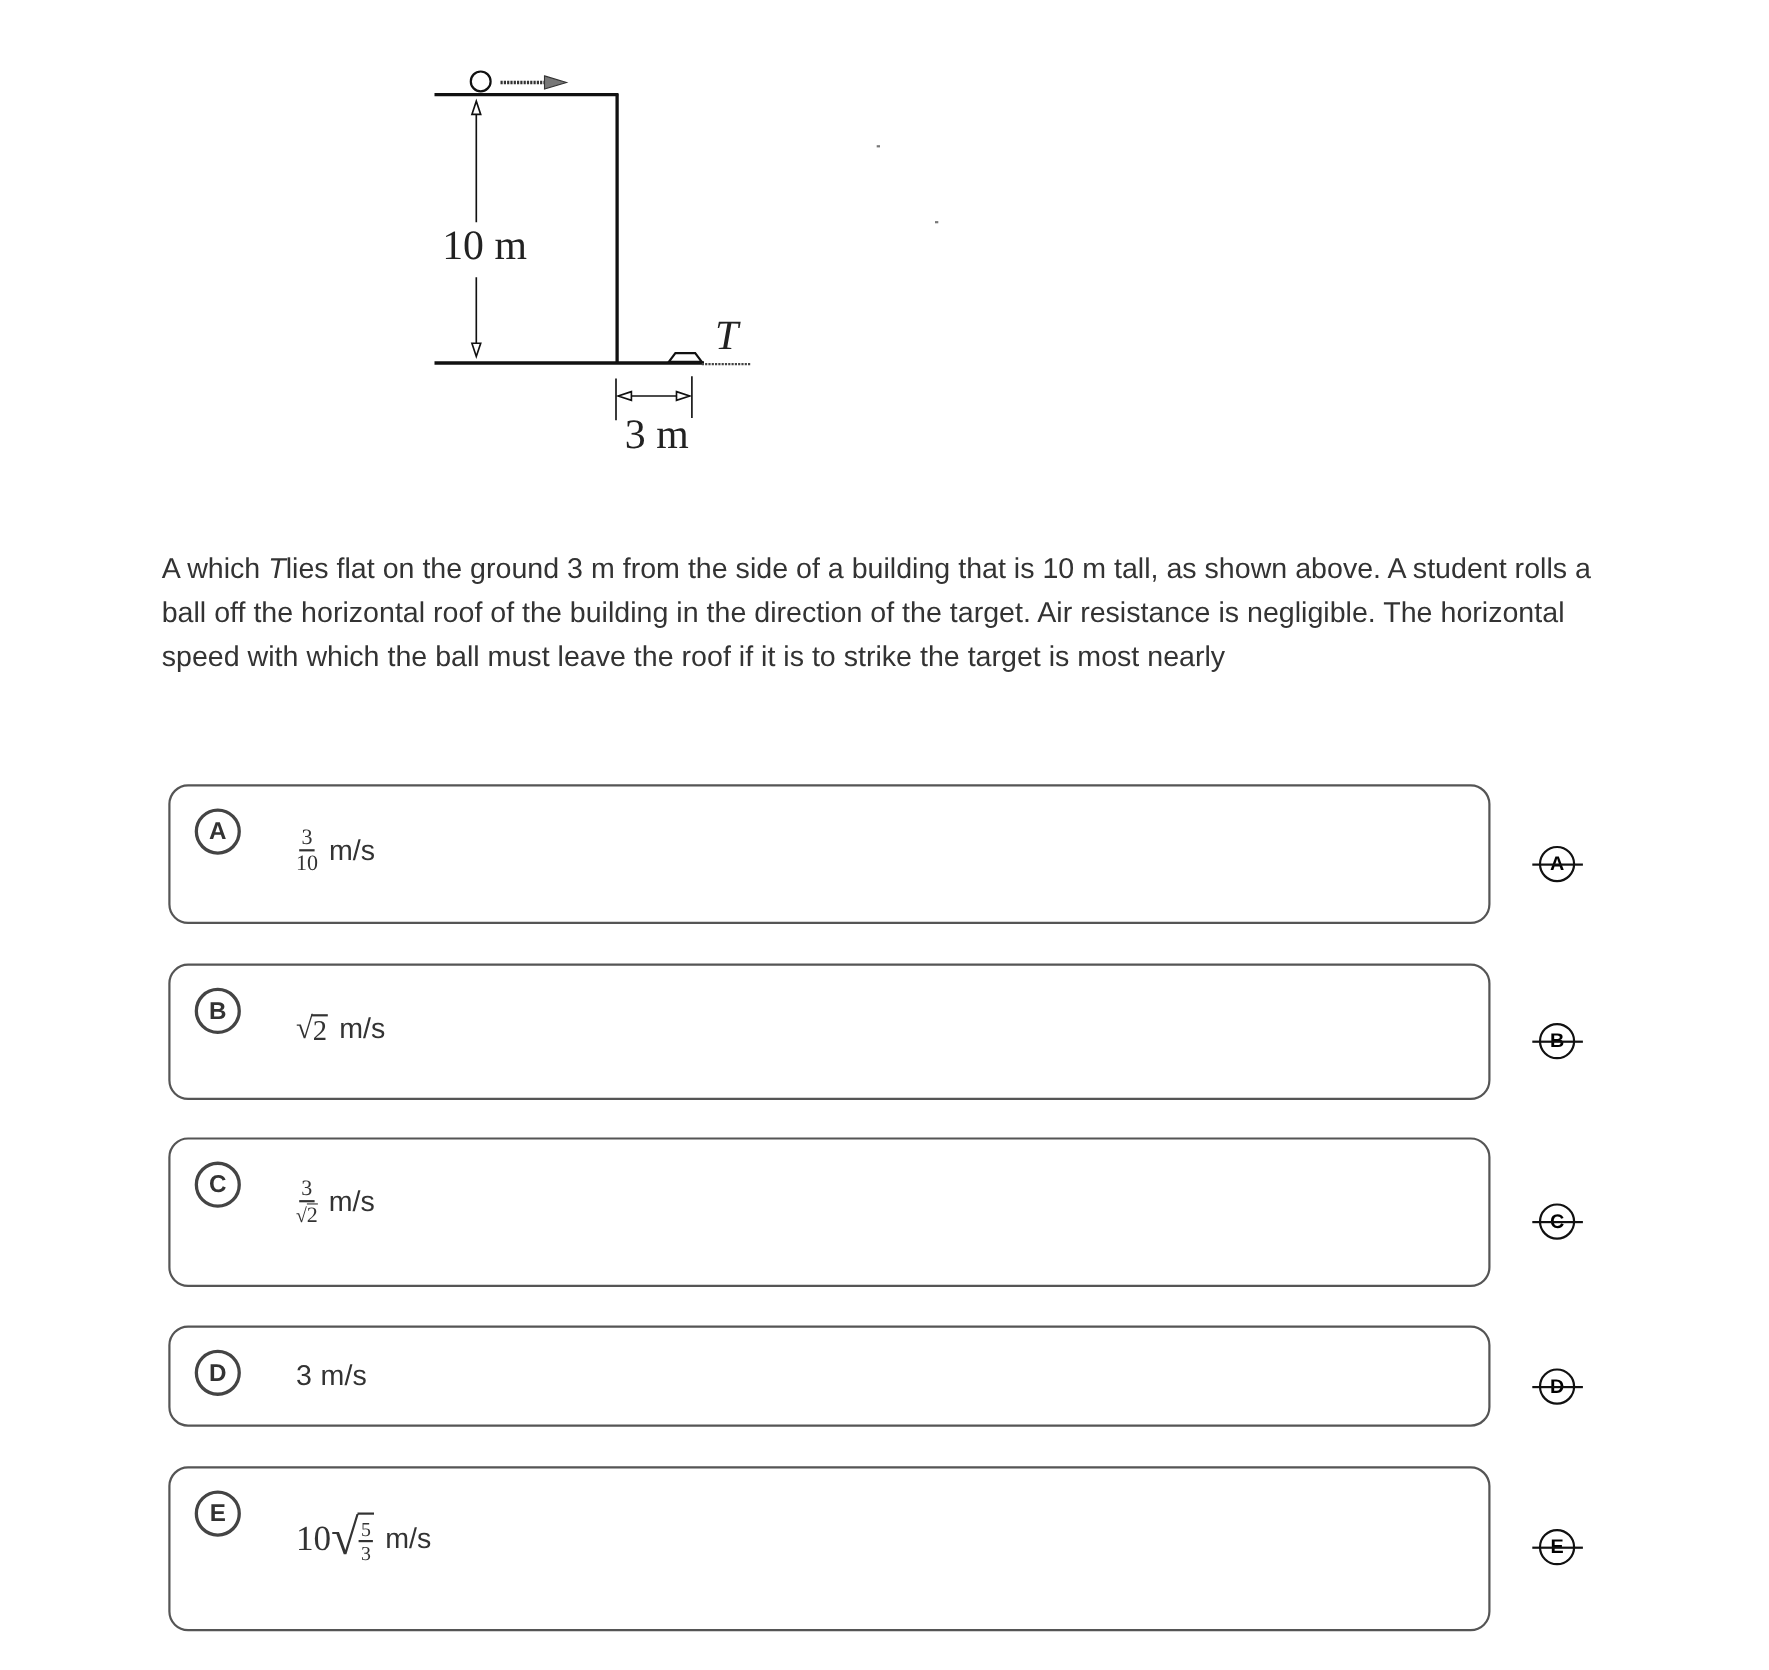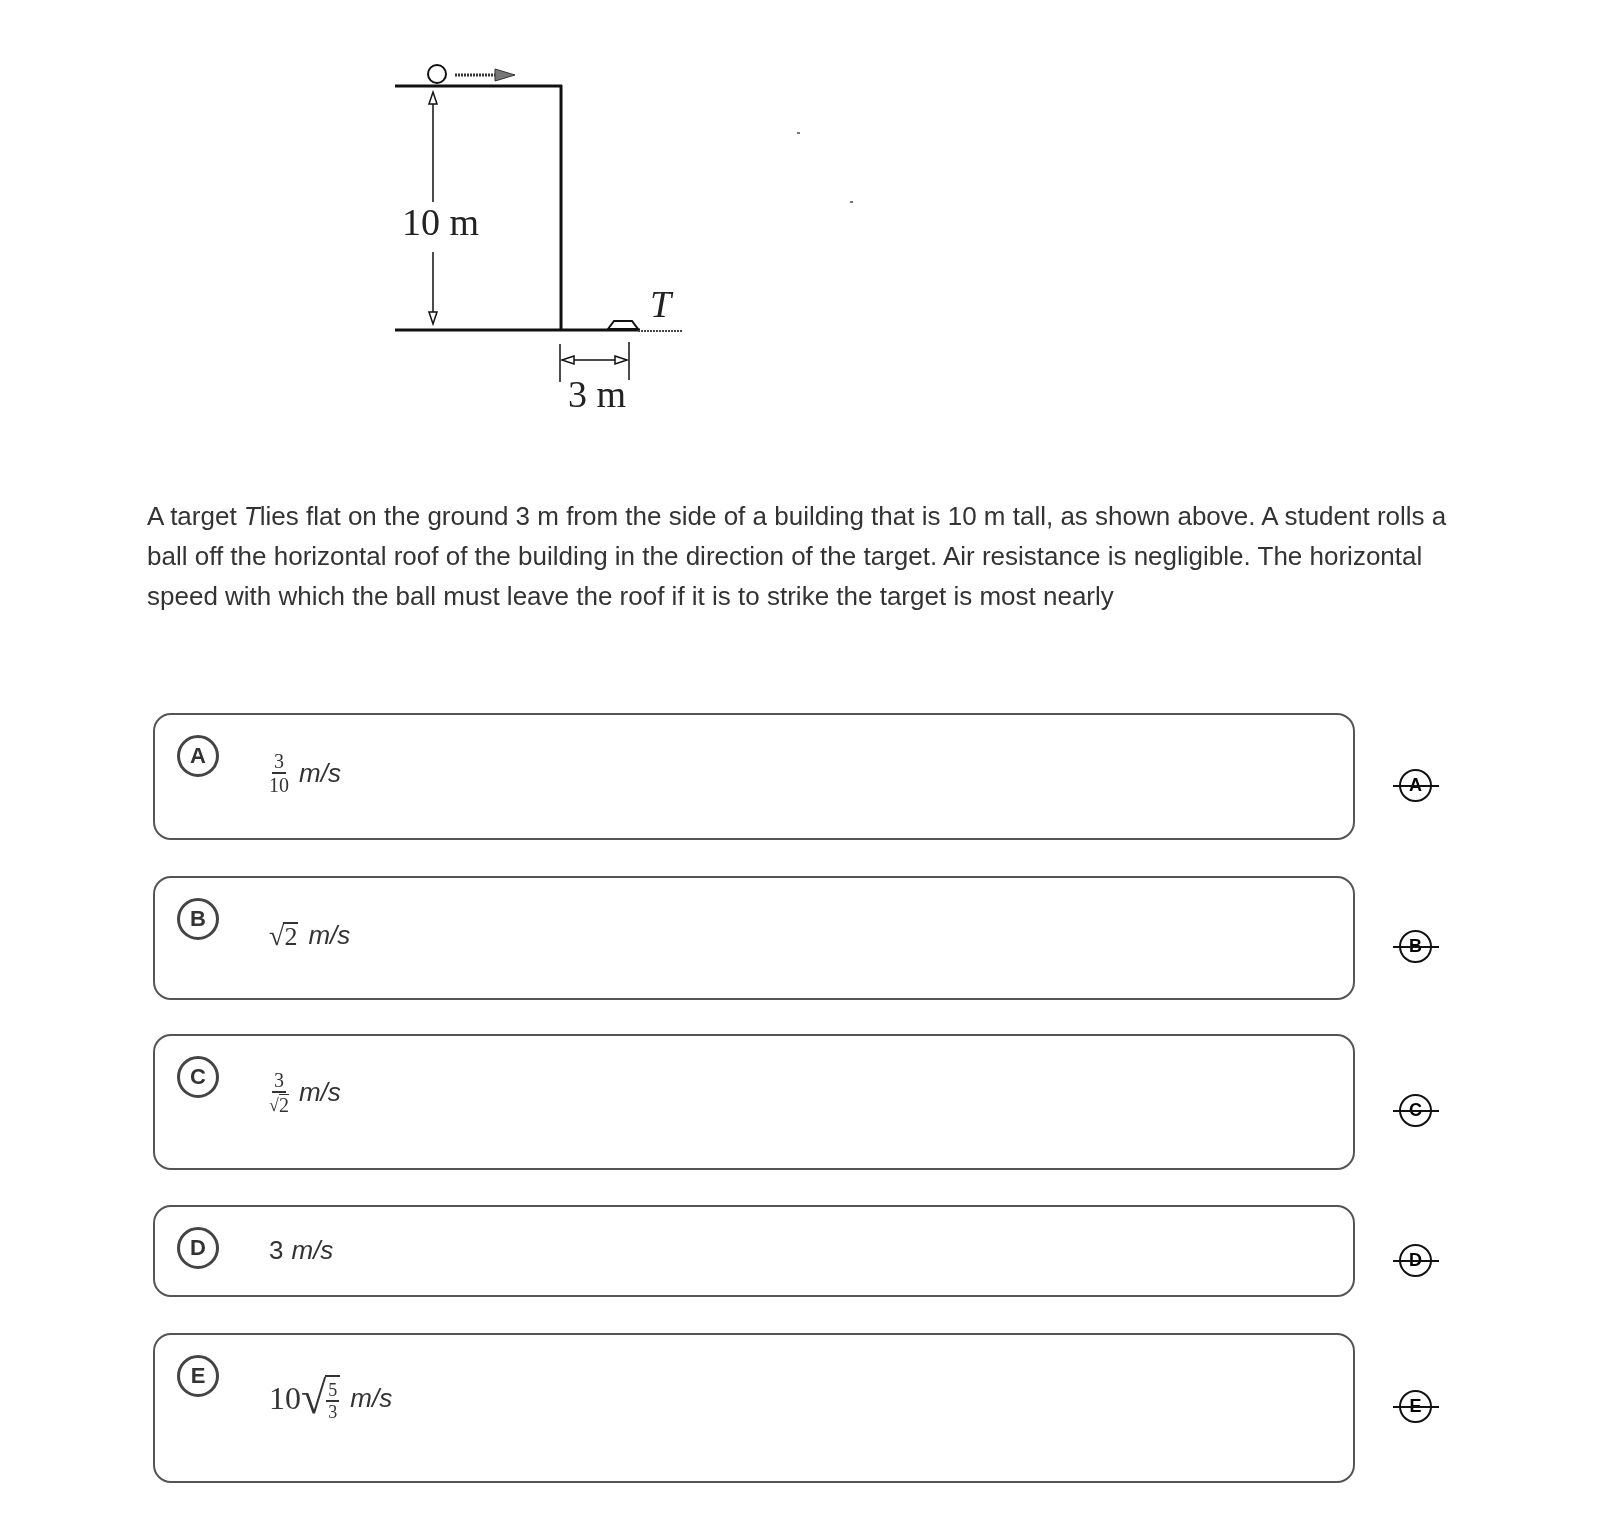--- a/index.html
+++ b/index.html
@@ -11,21 +11,21 @@
   .stem { position: absolute; left: 147px; top: 496px; width: 1300px;
           font-size: 26px; line-height: 40px; color: #333333; }
   .stem i { font-style: italic; }
   .card { position: absolute; left: 153px; width: 1202px; border: 2px solid #555555;
           border-radius: 18px; box-sizing: border-box; background: #fff; cursor: pointer; }
   .letter { position: absolute; left: 22px; width: 42px; height: 42px; border: 3px solid #444;
             border-radius: 50%; box-sizing: border-box; display: flex; align-items: center;
             justify-content: center; font-weight: bold; font-size: 22px; color: #333; }
   .answer { position: absolute; left: 114px; font-size: 26px; color: #333; white-space: nowrap;
             display: flex; align-items: center; }
-  .answer .unit { font-style: italic; margin-left: 10px; }
+  .answer .unit { margin-left: 10px; }
   .math { font-family: "Liberation Serif", "DejaVu Serif", serif; font-size: 26px; }
   .frac { display: inline-flex; flex-direction: column; align-items: center; vertical-align: middle;
           font-family: "Liberation Serif", "DejaVu Serif", serif; font-size: 20px; line-height: 20px; }
   .frac .num { padding: 0 2px 1px 2px; border-bottom: 2px solid #333; }
   .frac .den { padding-top: 1px; }
   .sqrt { display: inline-flex; align-items: flex-end; font-family: "Liberation Serif", "DejaVu Serif", serif; }
   .sqrt .rad { font-size: 28px; line-height: 28px; }
   .sqrt .under { border-top: 2px solid #333; line-height: 26px; padding: 0 1px; margin-left: -1px; }
   .strike { position: absolute; left: 1393px; width: 44px; height: 36px; cursor: pointer; }
   .strike .circ { position: absolute; left: 6px; top: 0; width: 33px; height: 33px; border: 2px solid #111;
@@ -71,21 +71,21 @@
       <line x1="182" y1="308" x2="247" y2="308" stroke="#111" stroke-width="1.5"></line>
       <polygon points="194,304 182,308 194,312" fill="#fff" stroke="#111" stroke-width="1.5"></polygon>
       <polygon points="235,304 247,308 235,312" fill="#fff" stroke="#111" stroke-width="1.5"></polygon>
     </g>
     <text x="188" y="355" font-family="Liberation Serif, DejaVu Serif, serif" font-size="38" fill="#222">3 m</text>
   </svg>
 </div>
 <div class="speck" style="left:797px;top:132px;"></div>
 <div class="speck" style="left:850px;top:201px;"></div>
 
-<div class="stem"><span>A target </span><i>T</i><span>lies flat on the ground 3 m from the side of a building that is 10 m tall, as shown above. A student rolls a ball off the horizontal roof of the building in the direction of the target. Air resistance is negligible. The horizontal speed with which the ball must leave the roof if it is to strike the target is most nearly</span></div>
+<div class="stem"><span>A which </span><i>T</i><span>lies flat on the ground 3 m from the side of a building that is 10 m tall, as shown above. A student rolls a ball off the horizontal roof of the building in the direction of the target. Air resistance is negligible. The horizontal speed with which the ball must leave the roof if it is to strike the target is most nearly</span></div>
 
 <div class="card" style="top:713px;height:127px;">
   <div class="letter" style="top:20px;">A</div>
   <div class="answer" style="top:36px;">
     <span class="frac">
       <span class="num">3</span>
       <span class="den">10</span>
     </span>
     <span class="unit">m/s</span>
   </div>

